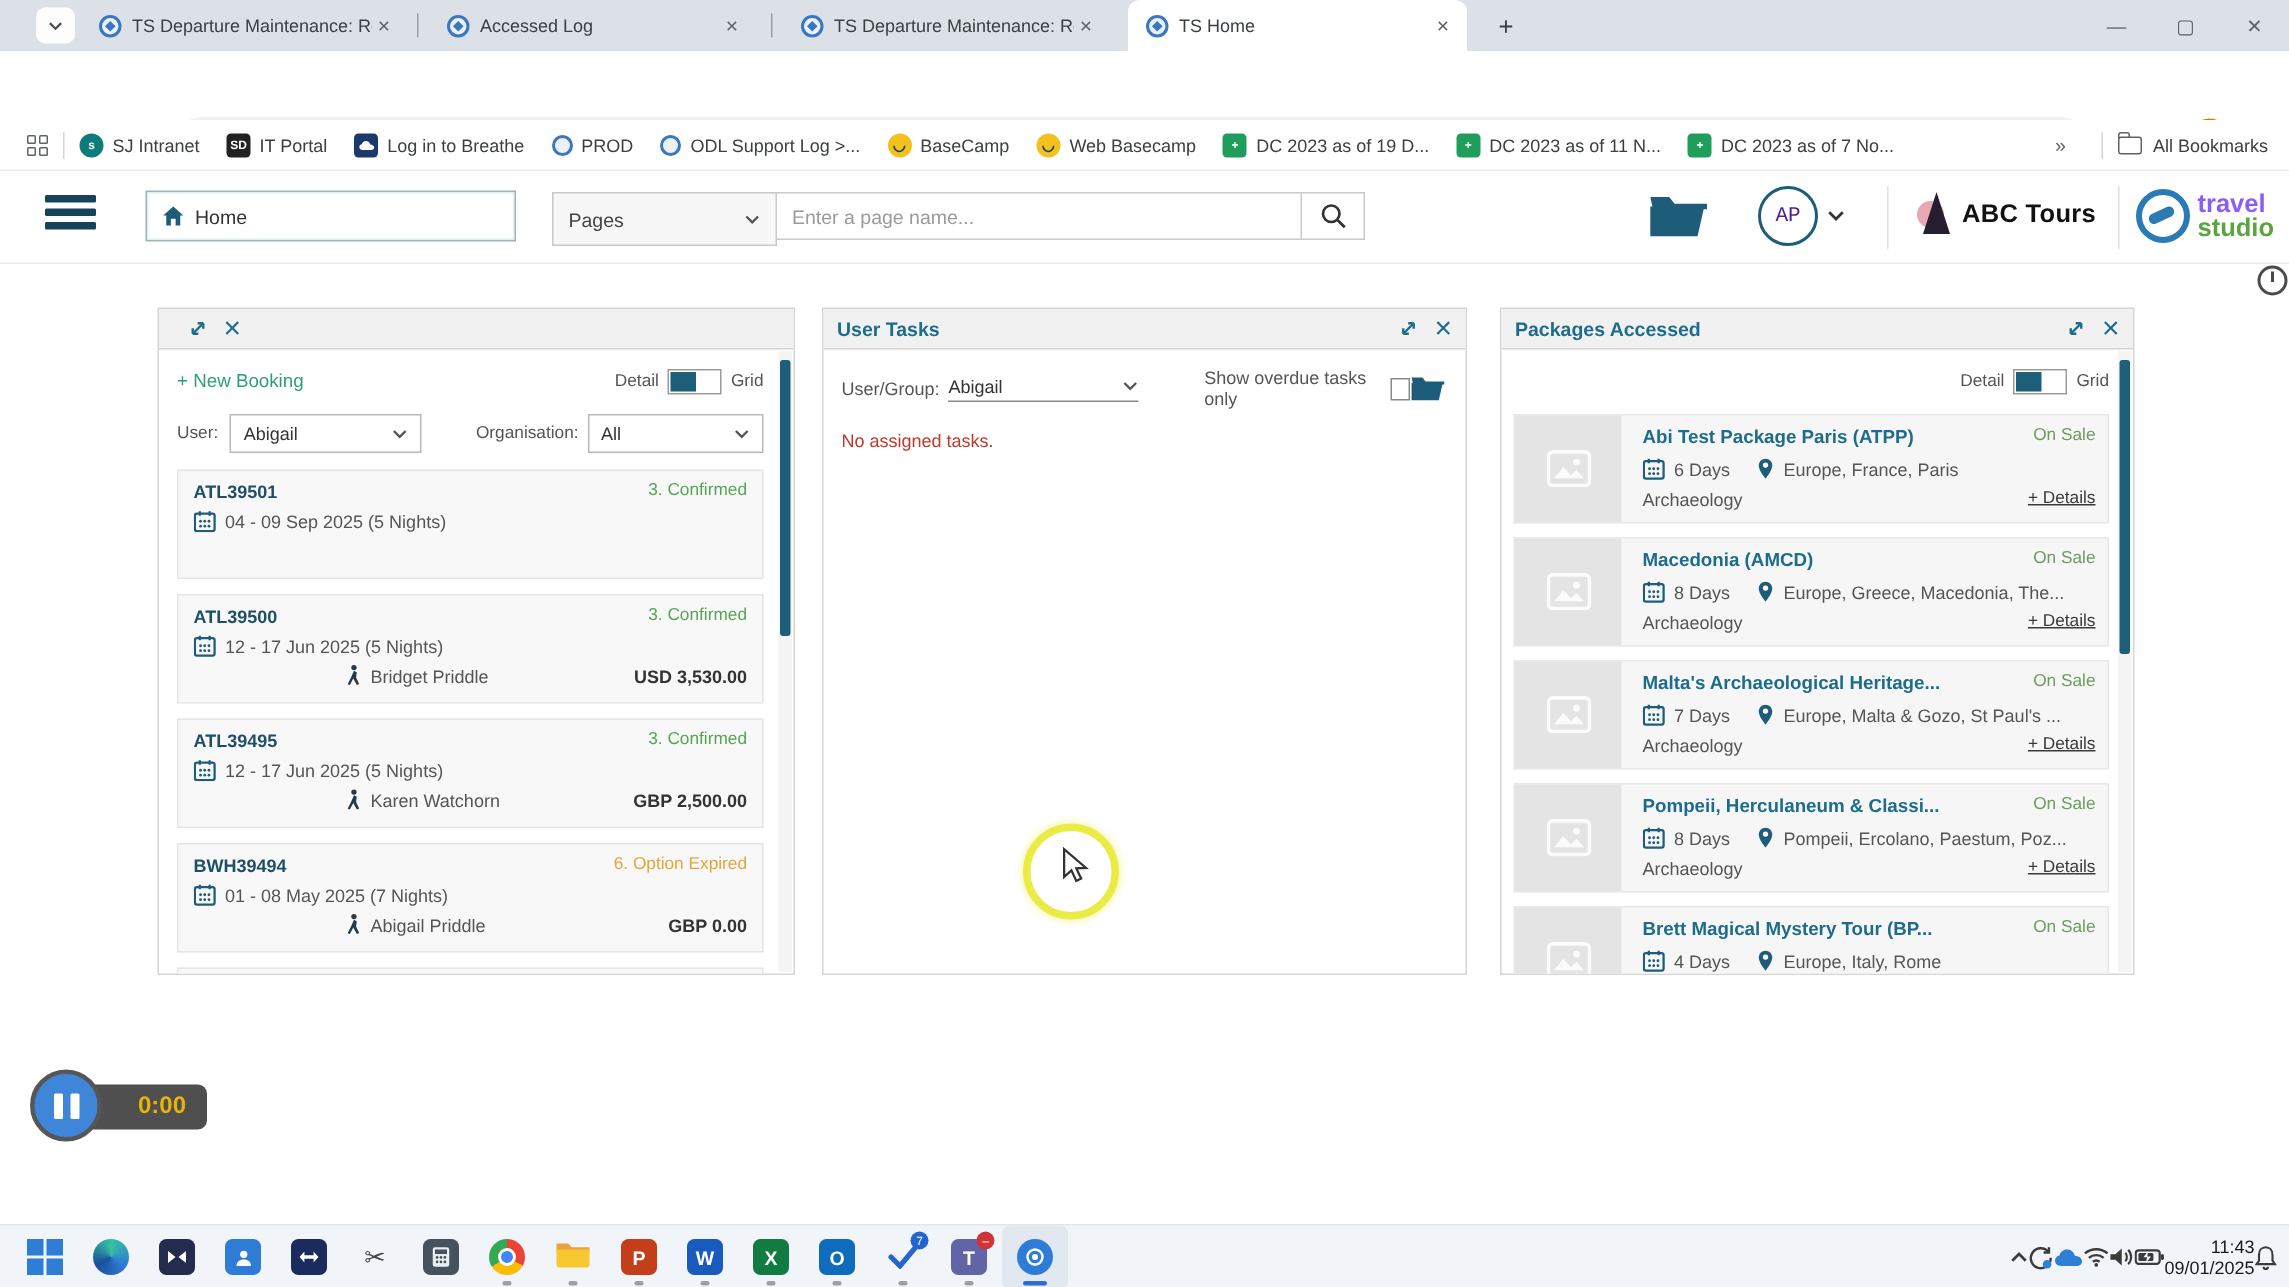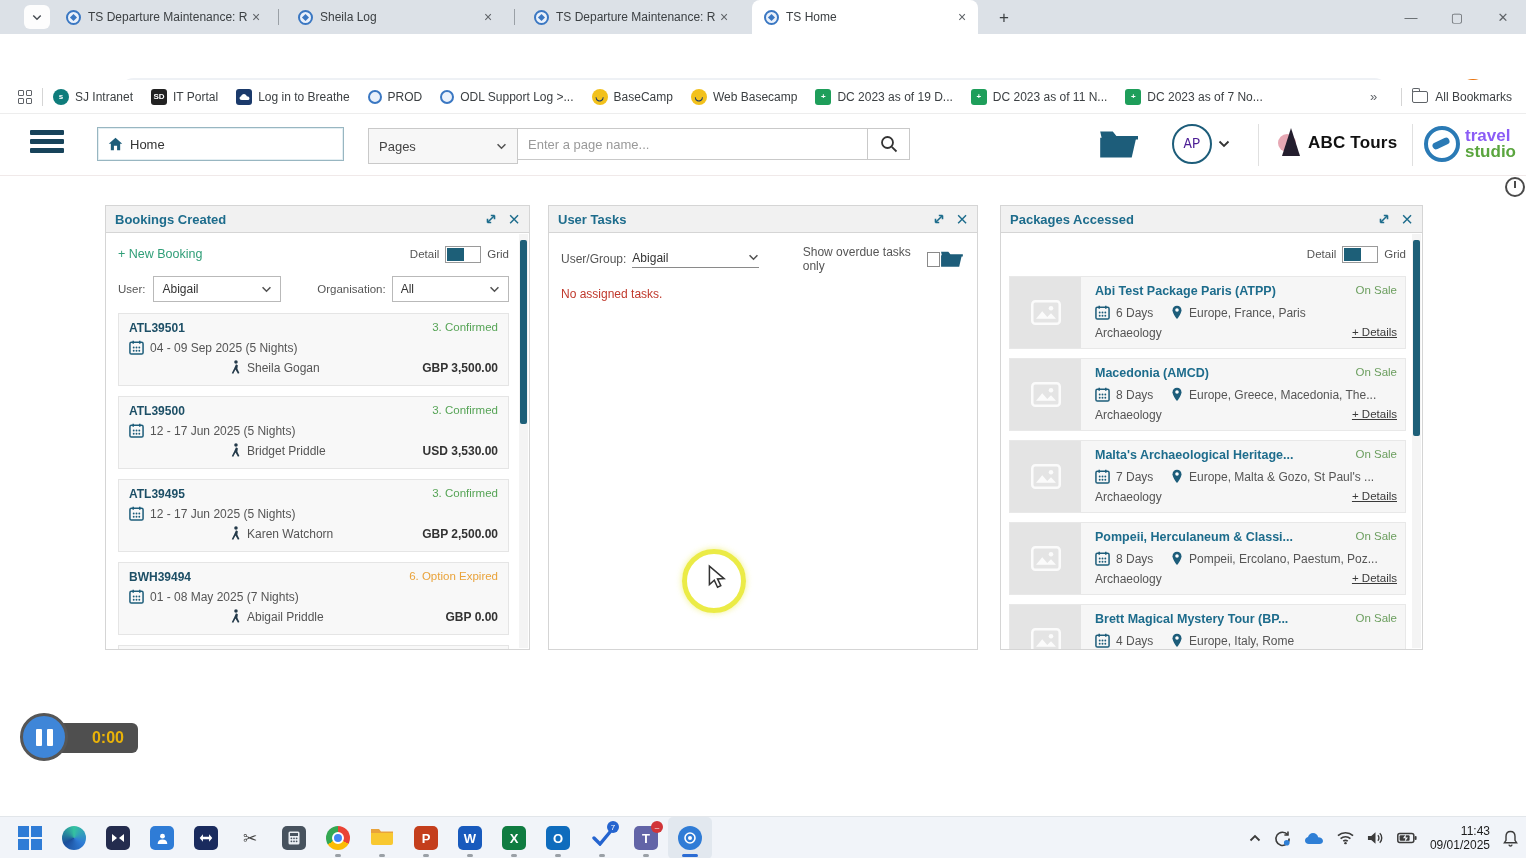--- a/index.html
+++ b/index.html
@@ -144,21 +144,21 @@
   .tb-slot.active { background:#e2e8ef; border-radius:5px; }
   .tb-slot.active:after { content:""; position:absolute; bottom:2px; left:14px; width:16px; height:3px; border-radius:2px; background:#2b6cd4; }
   .sq { width:24px; height:24px; border-radius:5px; display:flex; align-items:center; justify-content:center; color:#fff; font-size:13px; font-weight:bold; }
   .winlogo { display:grid; grid-template-columns:11px 11px; grid-gap:2px; }
   .winlogo i { width:11px; height:11px; background:#2f7cd6; }
   .circ { width:24px; height:24px; border-radius:50%; }
   .chrome-ic { background:conic-gradient(#ea4335 0 33%, #fbbc05 33% 66%, #34a853 66% 100%); position:relative; }
   .chrome-ic:after { content:""; position:absolute; left:6px; top:6px; width:12px; height:12px; background:#4285f4; border:2px solid #fff; border-radius:50%; box-sizing:border-box; }
   .badge { position:absolute; top:4px; right:5px; min-width:12px; height:12px; border-radius:6px; background:#2564cf; color:#fff; font-size:8px; display:flex; align-items:center; justify-content:center; padding:0 2px; }
   .badge.red { background:#d13438; }
-  .tb-right { position:absolute; right:8px; top:0; height:42px; display:flex; align-items:center; gap:13px; color:#3b3b3b; }
+  .tb-right { position:absolute; right:8px; top:0; height:42px; display:flex; align-items:center; color:#3b3b3b; }
   .tray-ic { display:flex; align-items:center; justify-content:center; }
   .tb-clock { text-align:right; font-size:12px; color:#1b1b1b; line-height:14px; }
 </style>
 </head>
 <body>
 
 <svg width="0" height="0" style="position:absolute">
   <defs>
     <symbol id="sym-cal" viewBox="0 0 16 16">
         <rect x="1" y="2.5" width="14" height="12.5" rx="1.5" fill="none" stroke="currentColor" stroke-width="1.6"></rect>
@@ -243,21 +243,21 @@
     </div>
 
   <div class="tab" style="left:56px;">
     <span class="fav"></span>
     <span class="t-title">TS Departure Maintenance: Ron</span>
     <span class="t-close">×</span>
   </div>
   <div class="tab-sep" style="left:278px;"></div>
   <div class="tab" style="left:288px;">
     <span class="fav"></span>
-    <span class="t-title">Sheila Log</span>
+    <span class="t-title">Accessed Log</span>
     <span class="t-close">×</span>
   </div>
   <div class="tab-sep" style="left:514px;"></div>
   <div class="tab" style="left:524px;">
     <span class="fav"></span>
     <span class="t-title">TS Departure Maintenance: Ron</span>
     <span class="t-close">×</span>
   </div>
   <div class="tab active" style="left:752px; width:226px;padding-left:12px;">
     <span class="fav"></span>
@@ -409,21 +409,20 @@
 </div>
 <div class="hdr-div" style="left:1412px;"></div>
 <div class="tslogo">
   <span class="ts-compass"></span>
   <span class="ts-words"><span class="ts-travel">travel</span><br><span class="ts-studio">studio</span></span>
 </div>
 <div class="edge-clock"></div>
 
 <div class="panel" id="panel-bookings">
   <div class="panel-hd">
-    <span class="panel-title">Bookings Created</span>
     <svg class="p-ic" width="14" height="14" viewBox="0 0 14 14">
         <use href="#sym-expand"></use>
       </svg>
     <span class="p-close">×</span>
   </div>
   <div class="bk-body">
     <div class="nb-row">
       <span class="new-booking">+ New Booking</span>
       <div class="toolbar-row" style="margin-left:auto;">
         <span class="tg-label">Detail</span>
@@ -453,29 +452,20 @@
     <div class="bk-card">
       <div class="bk-r1">
           <span class="bk-ref">ATL39501</span>
           <span class="st-confirmed">3. Confirmed</span>
         </div>
       <div class="bk-r2">
           <svg class="ic14" viewBox="0 0 16 16">
             <use href="#sym-cal"></use>
           </svg>
           <span>04 - 09 Sep 2025 (5 Nights)</span>
-        </div>
-      <div class="bk-r3">
-          <span class="bk-name">
-            <svg class="ic-person" viewBox="0 0 12 16">
-              <use href="#sym-person"></use>
-            </svg>
-            <span>Sheila Gogan</span>
-          </span>
-          <span class="bk-amount">GBP 3,500.00</span>
         </div>
     </div>
 
     <div class="bk-card">
       <div class="bk-r1">
           <span class="bk-ref">ATL39500</span>
           <span class="st-confirmed">3. Confirmed</span>
         </div>
       <div class="bk-r2">
           <svg class="ic14" viewBox="0 0 16 16">

